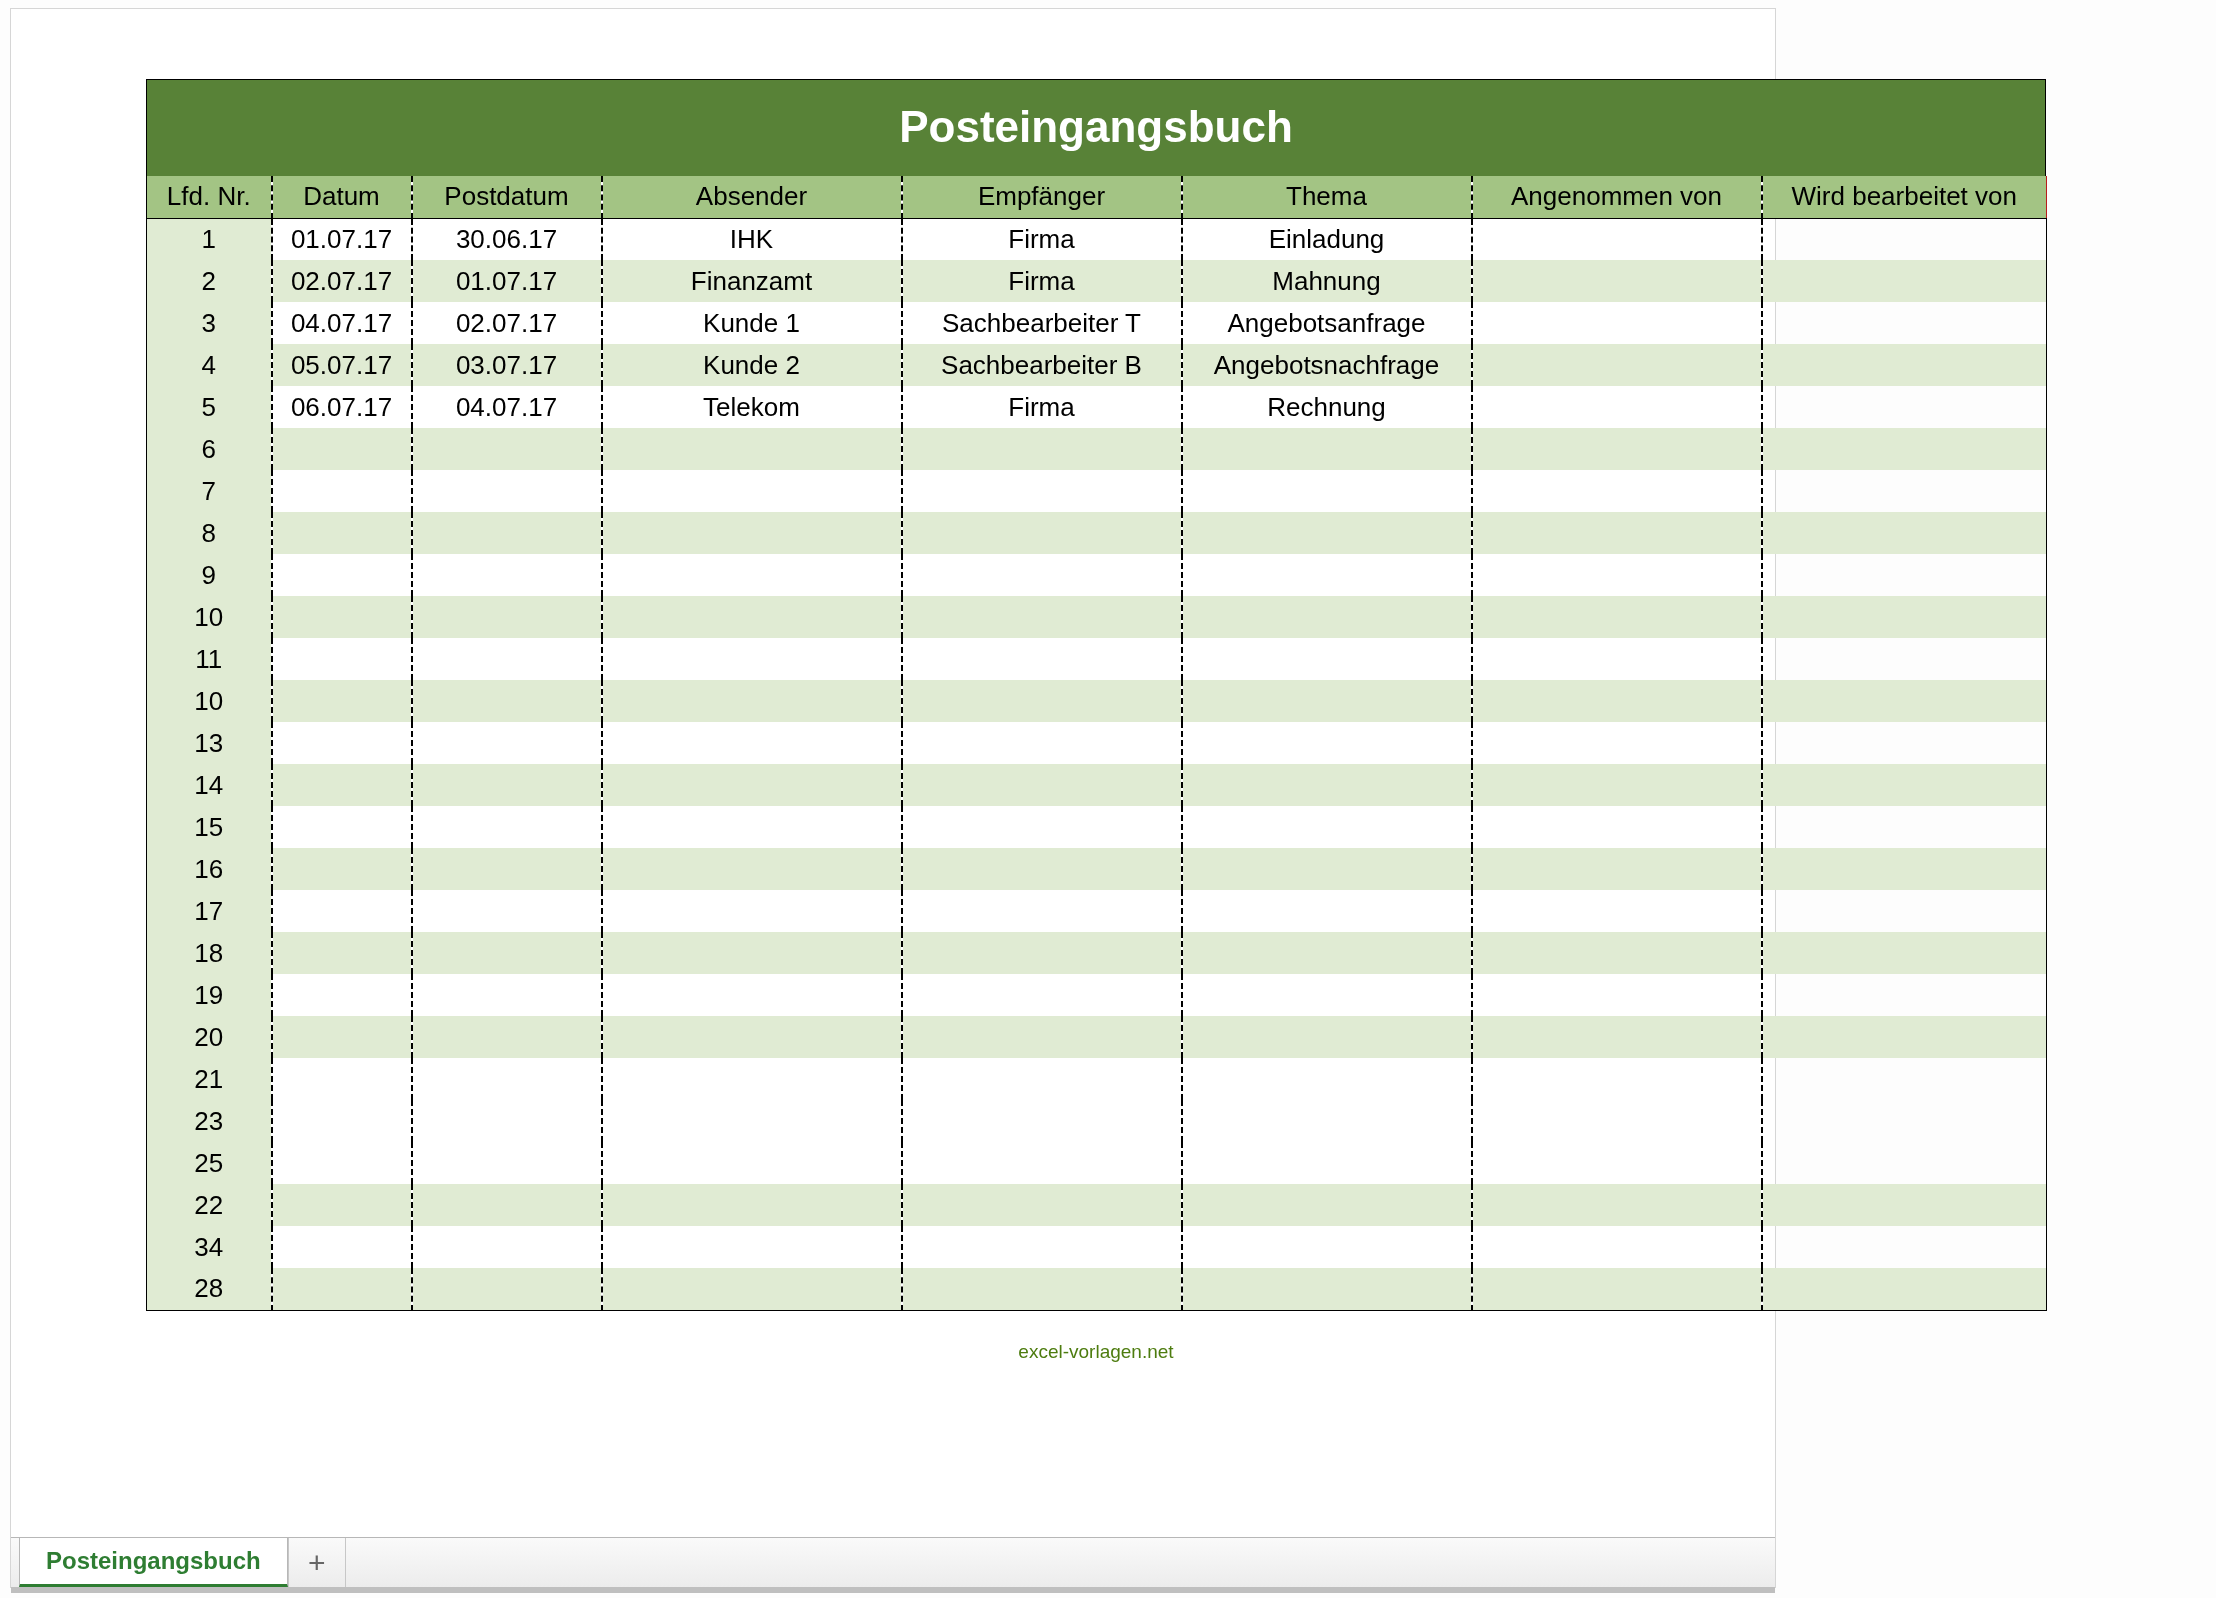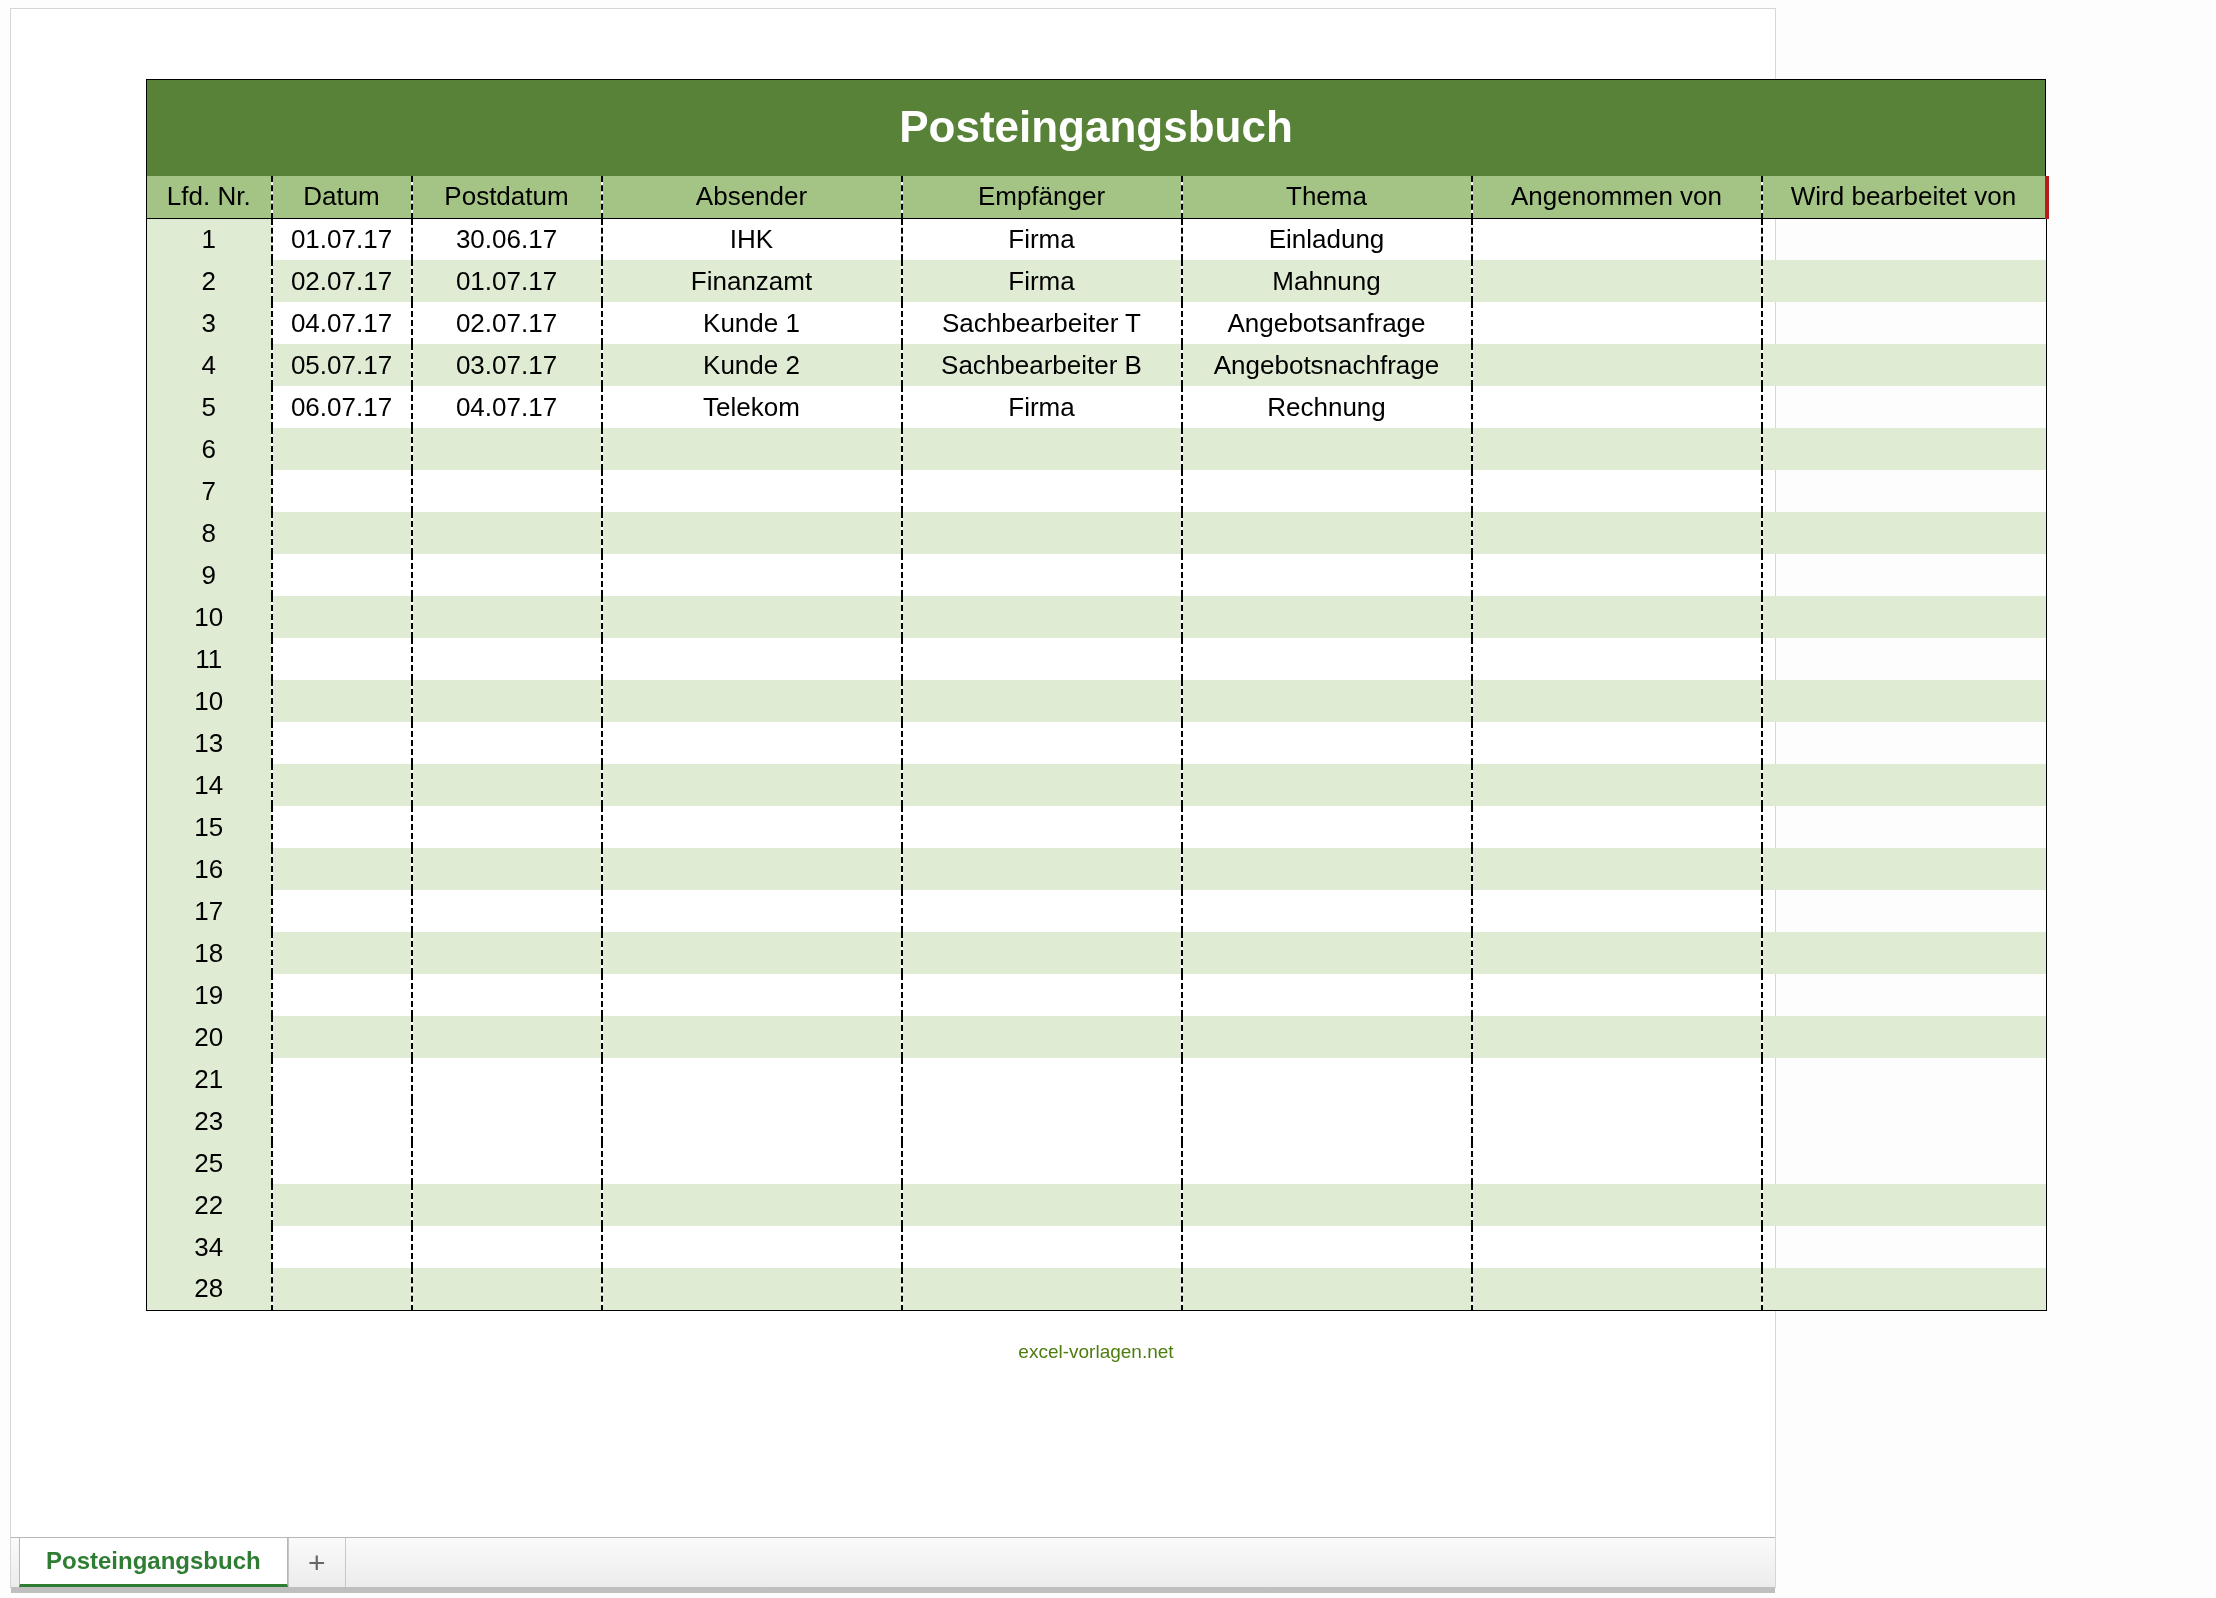--- a/index.html
+++ b/index.html
@@ -51,21 +51,21 @@
     overflow: hidden;
   }
   table.grid th {
     background: #a3c484;
     color: #000;
     font-weight: normal;
     border-right: 2px dashed #000;
     border-bottom: 1px solid #000;
   }
   table.grid th:first-child { border-left: 1px solid #000; margin-left: 40px; }
-  table.grid th:last-child  { border-right: 4px solid #b91c1c; margin-left: 35px; }
+  table.grid th:last-child  { border-right: 1px solid #b91c1c; margin-left: 35px; }
   table.grid tbody td {
     border-right: 2px dashed #000;
   }
   table.grid tbody td:first-child { border-left: 1px solid #000; }
   table.grid tbody td:last-child  { border-right: 1px solid #000; }
   table.grid tbody tr:last-child td { border-bottom: 1px solid #000; }
   table.grid tbody td.idx { background: #e0ebd3; }
   table.grid tbody tr.even td { background: #e0ebd3; }
   table.grid tbody tr.even td.idx { background: #e0ebd3; }
   .footer-note {

